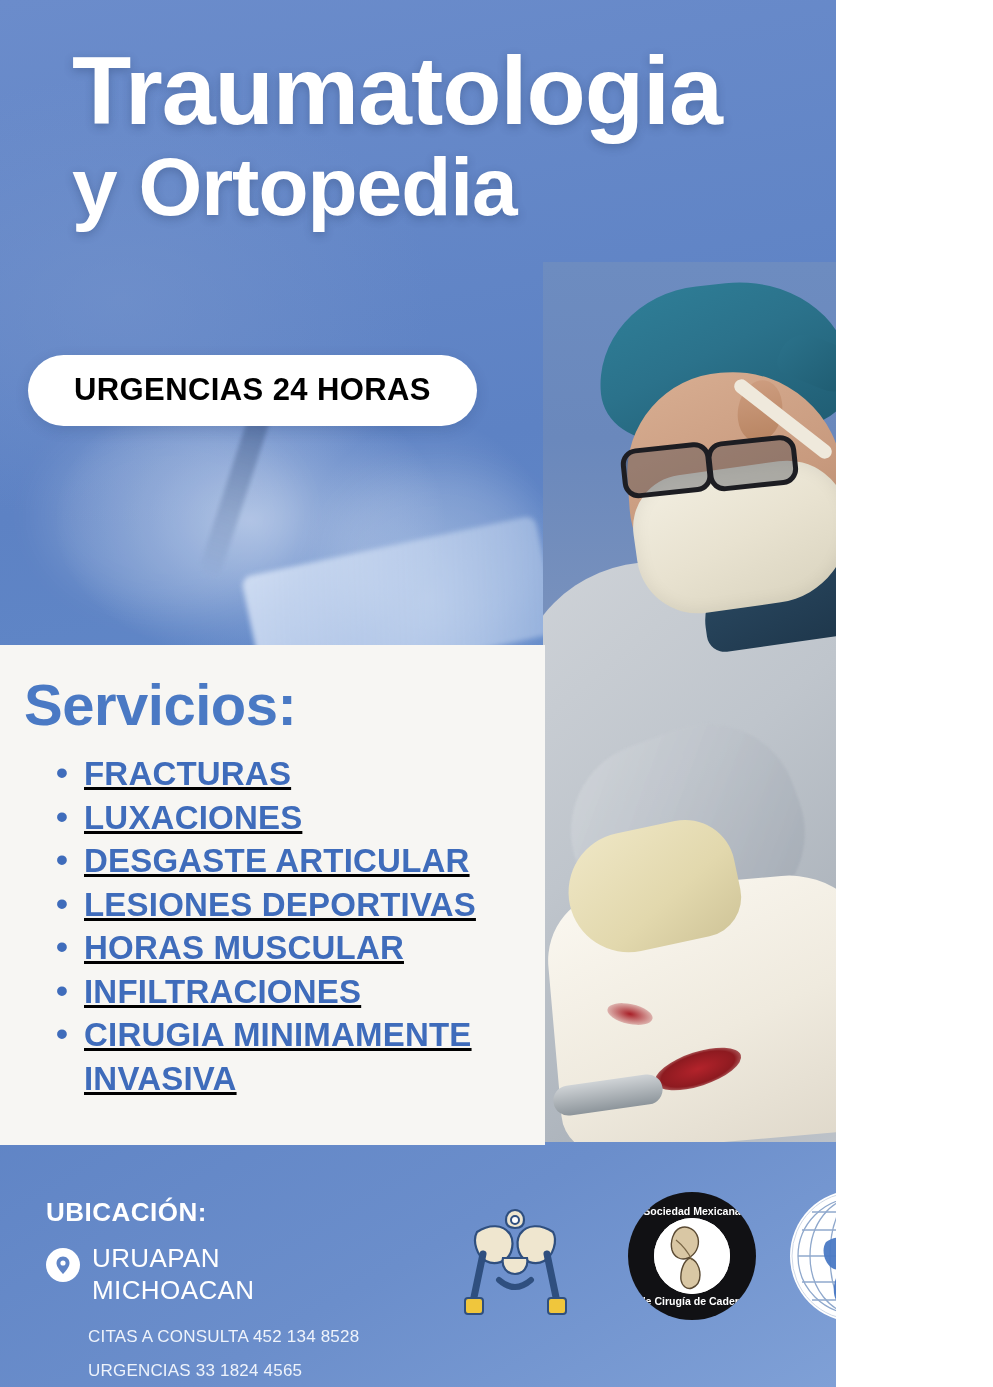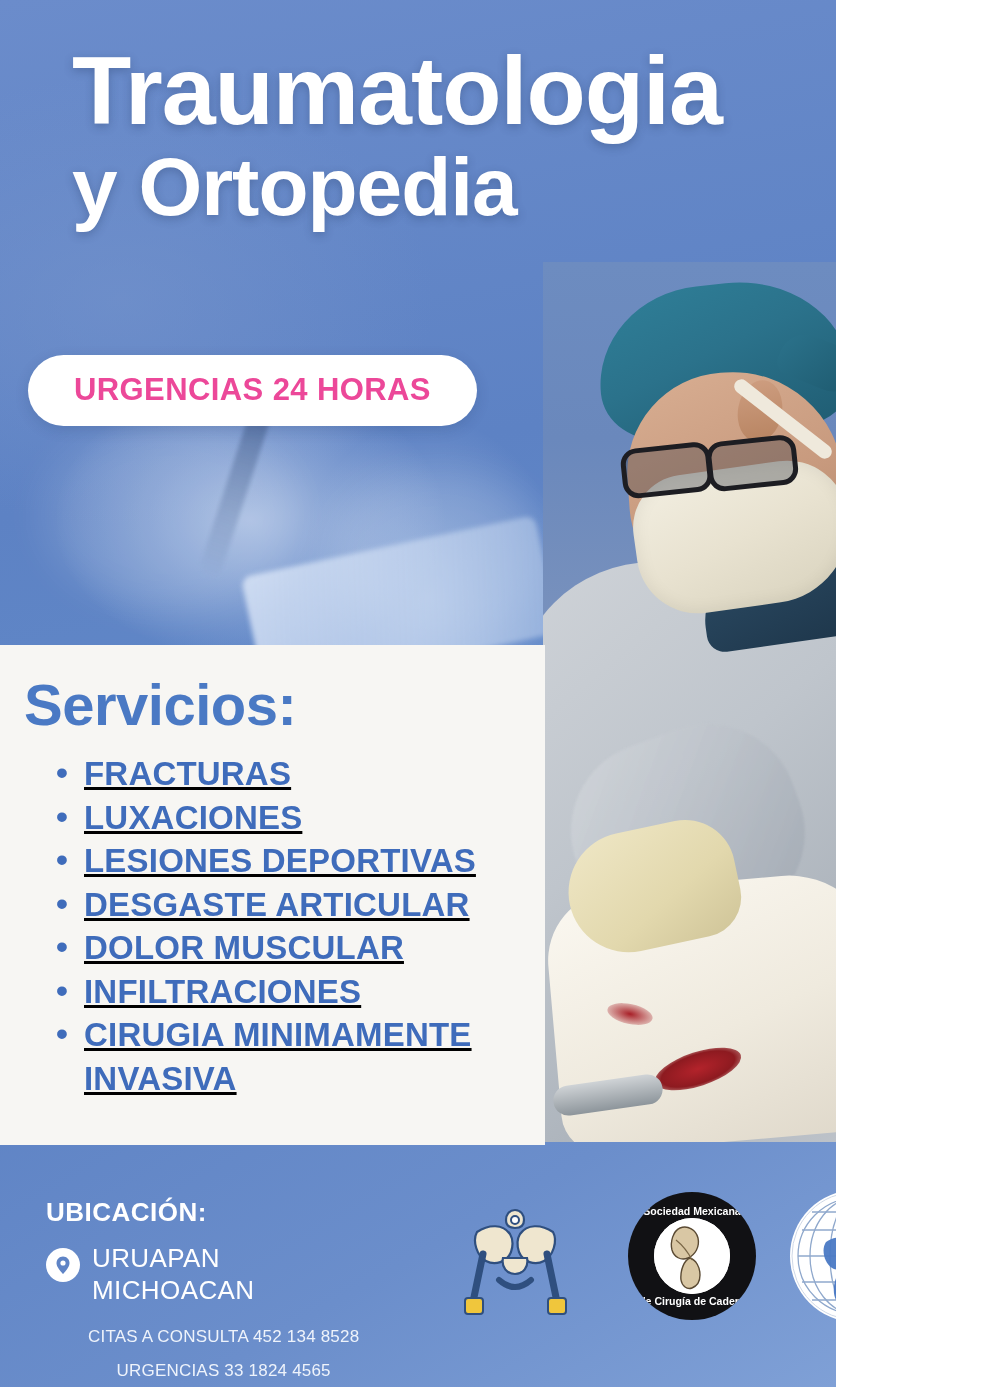--- a/index.html
+++ b/index.html
@@ -229,21 +229,21 @@
     line-height: 1.12;
   }
 
   .badge {
     position: absolute;
     left: 28px;
     top: 355px;
     background: #ffffff;
     border-radius: 36px;
     padding: 17px 46px 18px 46px;
-    color: #ec4899;
+    color: #000000;
     font-size: 31px;
     font-weight: 800;
     letter-spacing: 0.4px;
     box-shadow: 0 4px 14px rgba(20,40,80,0.15);
   }
 
   
   .services {
     position: absolute;
     left: 0;
@@ -320,21 +320,21 @@
   }
   .contact {
     position: absolute;
     left: 88px;
     top: 182px;
     color: #eef3fb;
     font-size: 17px;
     font-weight: 500;
     letter-spacing: 0.2px;
   }
-  .contact div { margin-bottom: 14px; text-align: center; }
+  .contact div { margin-bottom: 14px; }
 
   
   .logo-pelvis {
     position: absolute;
     left: 455px;
     top: 1198px;
     width: 120px;
     height: 120px;
   }
   .logo-circle {
@@ -429,23 +429,23 @@
     <div class="l2">y Ortopedia</div>
   </div>
 
   <div class="badge">URGENCIAS 24 HORAS</div>
 
   <div class="services">
     <h2>Servicios:</h2>
     <ul>
       <li>FRACTURAS</li>
       <li>LUXACIONES</li>
+      <li>DESGASTE ARTICULAR</li>
       <li>LESIONES DEPORTIVAS</li>
-      <li>DESGASTE ARTICULAR</li>
-      <li>DOLOR MUSCULAR</li>
+      <li>HORAS MUSCULAR</li>
       <li>INFILTRACIONES</li>
       <li>CIRUGIA MINIMAMENTE INVASIVA</li>
     </ul>
   </div>
 
   <div class="footer">
     <div class="ubicacion-title">UBICACIÓN:</div>
 
     <div class="pin">
       <svg width="34" height="34" viewBox="0 0 34 34">

